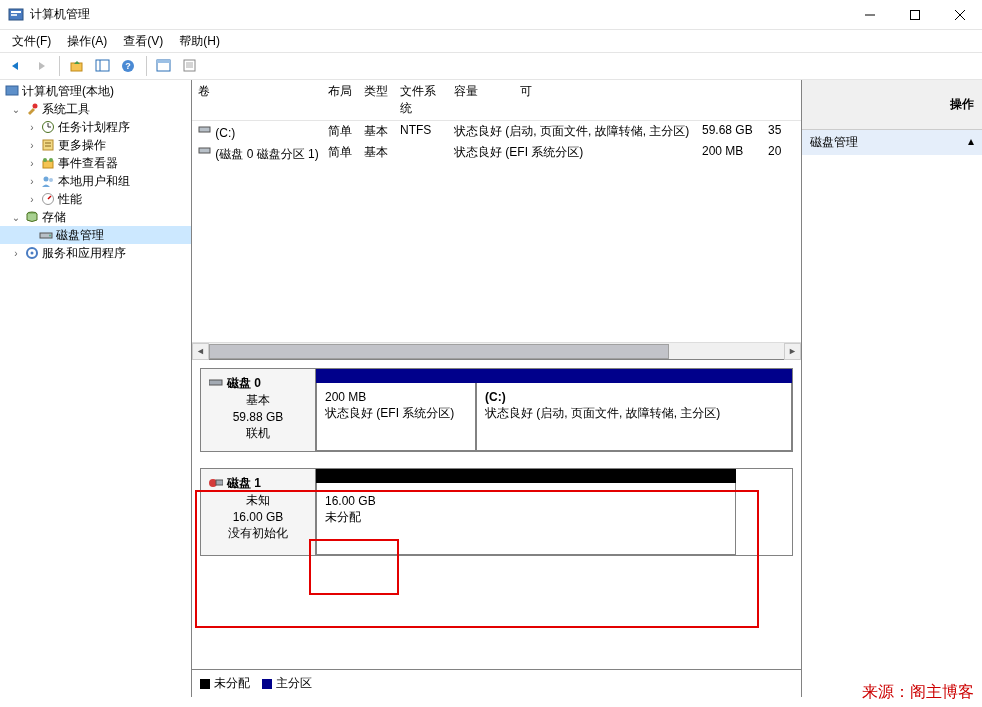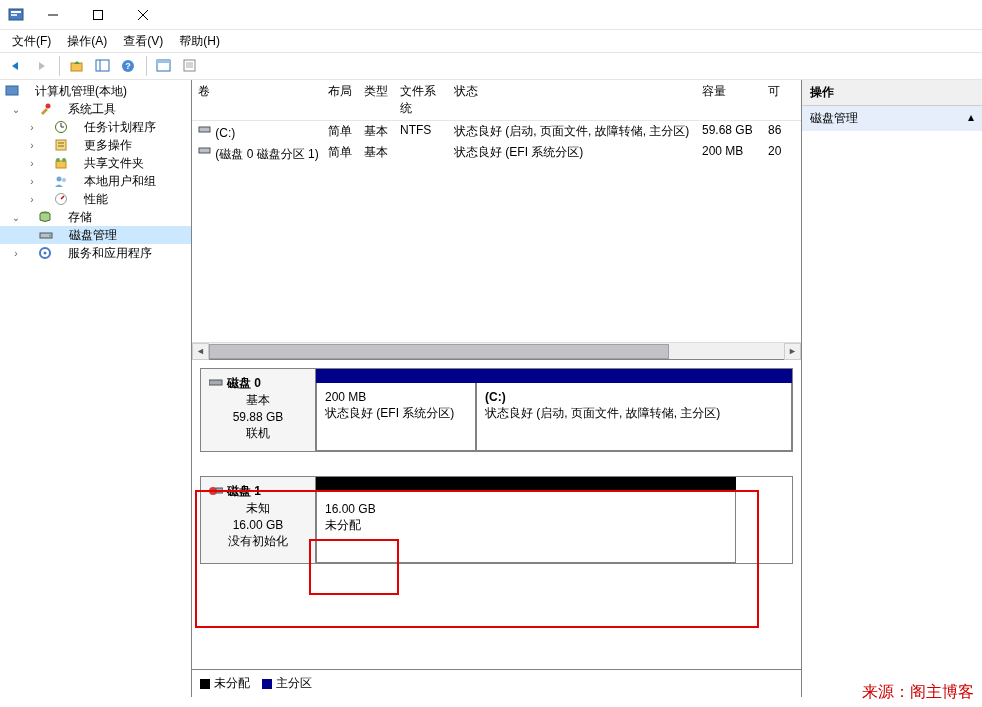--- a/index.html
+++ b/index.html
@@ -9,21 +9,21 @@
 .titlebar .title { flex: 1; font-size: 12px; }
 .win-btns { display: flex; height: 100%; }
 .win-btn { width: 45px; display: flex; align-items: center; justify-content: center; color: #000; }
 .menubar { height: 22px; display: flex; align-items: center; padding: 0 6px; gap: 4px; }
 .menubar span { padding: 2px 6px; }
 .toolbar { height: 28px; display: flex; align-items: center; padding: 0 4px; gap: 2px; border-top: 1px solid #e5e5e5; border-bottom: 1px solid #e5e5e5; background: #fff; }
 .tbtn { width: 24px; height: 22px; display: flex; align-items: center; justify-content: center; border: 1px solid transparent; }
 .sep { width: 1px; height: 20px; background: #ccc; margin: 0 3px; }
 .content { display: flex; height: 617px; }
 .tree-panel { width: 192px; border-right: 1px solid #828282; overflow: auto; padding: 2px 0; }
-.tree-item { display: flex; align-items: center; height: 18px; padding-left: 4px; gap: 15px; white-space: nowrap; }
+.tree-item { display: flex; align-items: center; height: 18px; padding-left: 4px; gap: 2px; white-space: nowrap; }
 .tree-item.selected { background: #cce8ff; }
 .tree-item .exp { width: 12px; text-align: center; color: #666; font-size: 10px; }
 .tree-item .ticon { width: 16px; height: 16px; display: inline-flex; align-items: center; justify-content: center; font-size: 11px; }
 .center-panel { flex: 1; display: flex; flex-direction: column; border-right: 1px solid #828282; }
 .volumes { height: 280px; border-bottom: 1px solid #828282; display: flex; flex-direction: column; }
 .vol-header { display: flex; background: #fff; border-bottom: 1px solid #e5e5e5; }
 .vol-header .col { padding: 3px 6px; font-size: 12px; }
 .vol-row { display: flex; padding: 1px 0; }
 .vol-row .col { padding: 1px 6px; font-size: 12px; white-space: nowrap; overflow: hidden; }
 .col-v { width: 130px; } .col-l { width: 36px; } .col-t { width: 36px; } .col-fs { width: 54px; } .col-s { width: 248px; } .col-c { width: 66px; } .col-r { width: 24px; }
@@ -33,39 +33,40 @@
 .sb-thumb { position: absolute; height: 15px; top: 1px; background: #c2c3c9; border: 1px solid #a0a0a0; }
 .disks { flex: 1; overflow: auto; padding: 8px; }
 .disk-row { display: flex; margin-bottom: 10px; border: 1px solid #828282; }
 .disk-label { width: 115px; padding: 6px 8px; border-right: 1px solid #828282; background: #f5f5f5; font-size: 12px; line-height: 1.4; text-align: center; }
 .disk-parts { flex: 1; display: flex; }
 .part-header { height: 14px; }
 .part-box { border: 1px solid #828282; padding: 6px 8px; font-size: 12px; line-height: 1.35; }
 .legend { border-top: 1px solid #828282; padding: 5px 8px; font-size: 12px; display: flex; gap: 12px; align-items: center; }
 .legend-sq { width: 10px; height: 10px; display: inline-block; margin-right: 4px; vertical-align: middle; }
 .actions-panel { width: 180px; }
-.actions-header { background: #f0f0f0; padding: 4px 8px; font-size: 12px; border-bottom: 1px solid #ccc; font-weight: bold; }
+.actions-header { background: #f0f0f0; padding: 16px 8px; font-size: 12px; border-bottom: 1px solid #ccc; font-weight: bold; text-align: right; }
 .actions-sub { background: #e5eefa; padding: 4px 8px; font-size: 12px; display: flex; justify-content: space-between; }
 .actions-item { padding: 6px 8px 6px 24px; font-size: 12px; display: flex; justify-content: space-between; }
 .red-box1 { position: absolute; border: 2px solid #e30000; pointer-events: none; left: 195px; top: 490px; width: 564px; height: 138px; }
 .red-box2 { position: absolute; border: 2px solid #e30000; pointer-events: none; left: 309px; top: 539px; width: 90px; height: 56px; }
 .watermark { position: absolute; right: 8px; bottom: 4px; color: #cc0000; font-size: 16px; font-family: SimSun, serif; }
 .disk-icon-svg { width:14px; height:14px; }
 </style>
 </head>
 <body>
 
 <div class="titlebar">
   <span class="icon">
     <svg viewBox="0 0 16 16">
         <rect x="1" y="2" width="14" height="11" fill="#4a7cc2" stroke="#2a5080"></rect>
         <rect x="3" y="4" width="10" height="2" fill="#fff"></rect>
         <rect x="3" y="7" width="6" height="2" fill="#dbe6f4"></rect>
       </svg>
   </span>
+  <span class="title">计算机管理</span>
   <div class="win-btns">
     <div class="win-btn">
         <svg width="10" height="10">
           <line x1="0" y1="5" x2="10" y2="5" stroke="#000"></line>
         </svg>
       </div>
     <div class="win-btn">
         <svg width="10" height="10">
           <rect x="0.5" y="0.5" width="9" height="9" fill="none" stroke="#000"></rect>
         </svg>
@@ -178,21 +179,21 @@
     </div>
     <div class="tree-item" style="padding-left:26px">
       <span class="exp">›</span>
       <span class="ticon">
           <svg width="14" height="14">
             <rect x="2" y="5" width="10" height="7" fill="#f5c453" stroke="#c08a1a"></rect>
             <circle cx="4" cy="4" r="2" fill="#6aa84f"></circle>
             <circle cx="10" cy="4" r="2" fill="#6aa84f"></circle>
           </svg>
         </span>
-      <span>共享文件夹</span>
+      <span>事件查看器</span>
     </div>
     <div class="tree-item" style="padding-left:26px">
       <span class="exp">›</span>
       <span class="ticon">
           <svg width="14" height="14">
             <circle cx="5" cy="5" r="2.5" fill="#6fa8dc"></circle>
             <circle cx="10" cy="6" r="2" fill="#a7c7e7"></circle>
             <path d="M1 13 Q5 8 9 13 Z" fill="#6fa8dc"></path>
           </svg>
         </span>
@@ -240,35 +241,34 @@
   </div>
 
   <div class="center-panel">
 
     <div class="volumes">
       <div class="vol-header">
         <div class="col col-v">卷</div>
         <div class="col col-l">布局</div>
         <div class="col col-t">类型</div>
         <div class="col col-fs">文件系统</div>
-        <div class="col col-s">状态</div>
         <div class="col col-c">容量</div>
         <div class="col col-r">可</div>
       </div>
       <div style="flex:1">
         <div class="vol-row">
           <div class="col col-v"><svg class="disk-icon-svg">
                 <rect x="1" y="4" width="11" height="5" fill="#b8c0c8" stroke="#555"></rect>
               </svg> <span>(C:)</span></div>
           <div class="col col-l">简单</div>
           <div class="col col-t">基本</div>
           <div class="col col-fs">NTFS</div>
           <div class="col col-s">状态良好 (启动, 页面文件, 故障转储, 主分区)</div>
           <div class="col col-c">59.68 GB</div>
-          <div class="col col-r">86</div>
+          <div class="col col-r">35</div>
         </div>
         <div class="vol-row">
           <div class="col col-v"><svg class="disk-icon-svg">
                 <rect x="1" y="4" width="11" height="5" fill="#b8c0c8" stroke="#555"></rect>
               </svg> <span>(磁盘 0 磁盘分区 1)</span></div>
           <div class="col col-l">简单</div>
           <div class="col col-t">基本</div>
           <div class="col col-fs"></div>
           <div class="col col-s">状态良好 (EFI 系统分区)</div>
           <div class="col col-c">200 MB</div>
@@ -309,21 +309,21 @@
           <div style="flex:1">
             <div class="part-header" style="background:#00008b"></div>
             <div class="part-box" style="border-top:none;height:68px">
               <div><b>(C:)</b></div>
               <div>状态良好 (启动, 页面文件, 故障转储, 主分区)</div>
             </div>
           </div>
         </div>
       </div>
 
-      <div class="disk-row" style="margin-top:24px">
+      <div class="disk-row" style="margin-top:16px">
         <div class="disk-label">
           <div style="display:flex;align-items:center;gap:4px">
               <svg width="14" height="12">
                 <circle cx="4" cy="6" r="4" fill="#d43a3a"></circle>
                 <rect x="7" y="3" width="7" height="5" fill="#a3aab3" stroke="#555"></rect>
               </svg> 
               <b>磁盘 1</b>
             </div>
           <div>未知</div>
           <div>16.00 GB</div>

